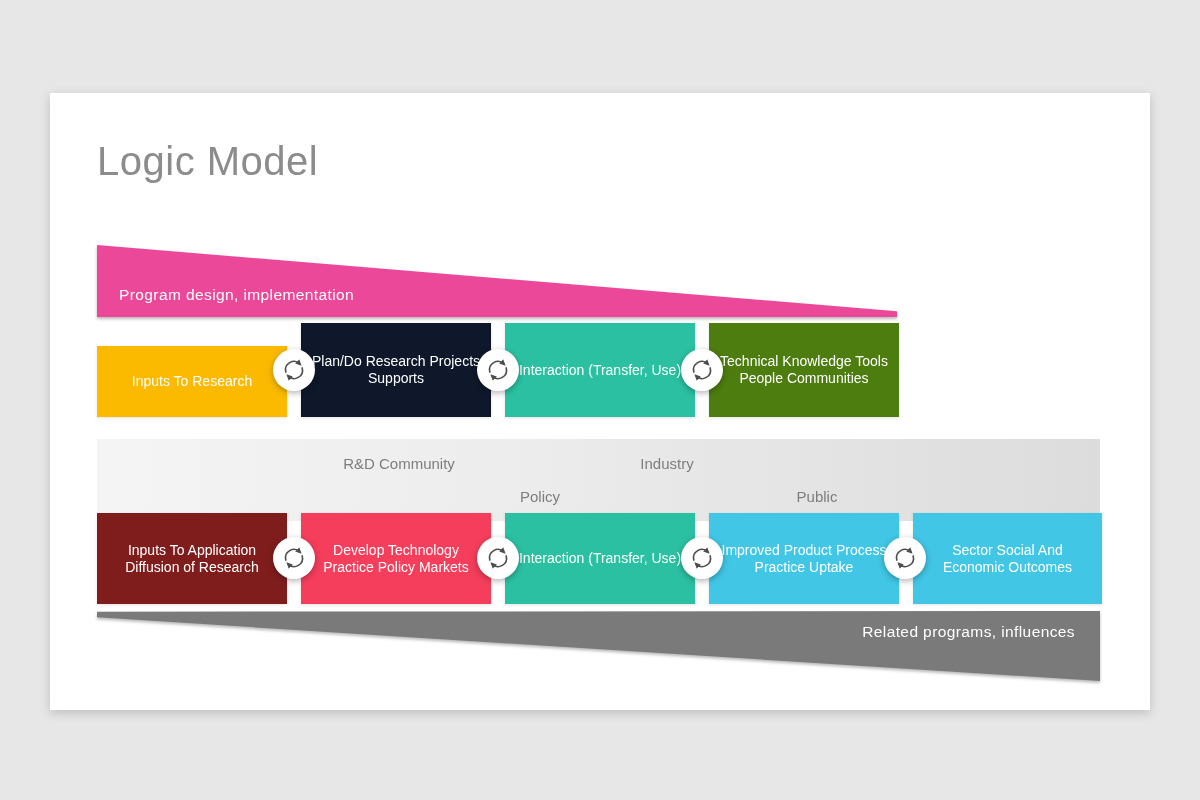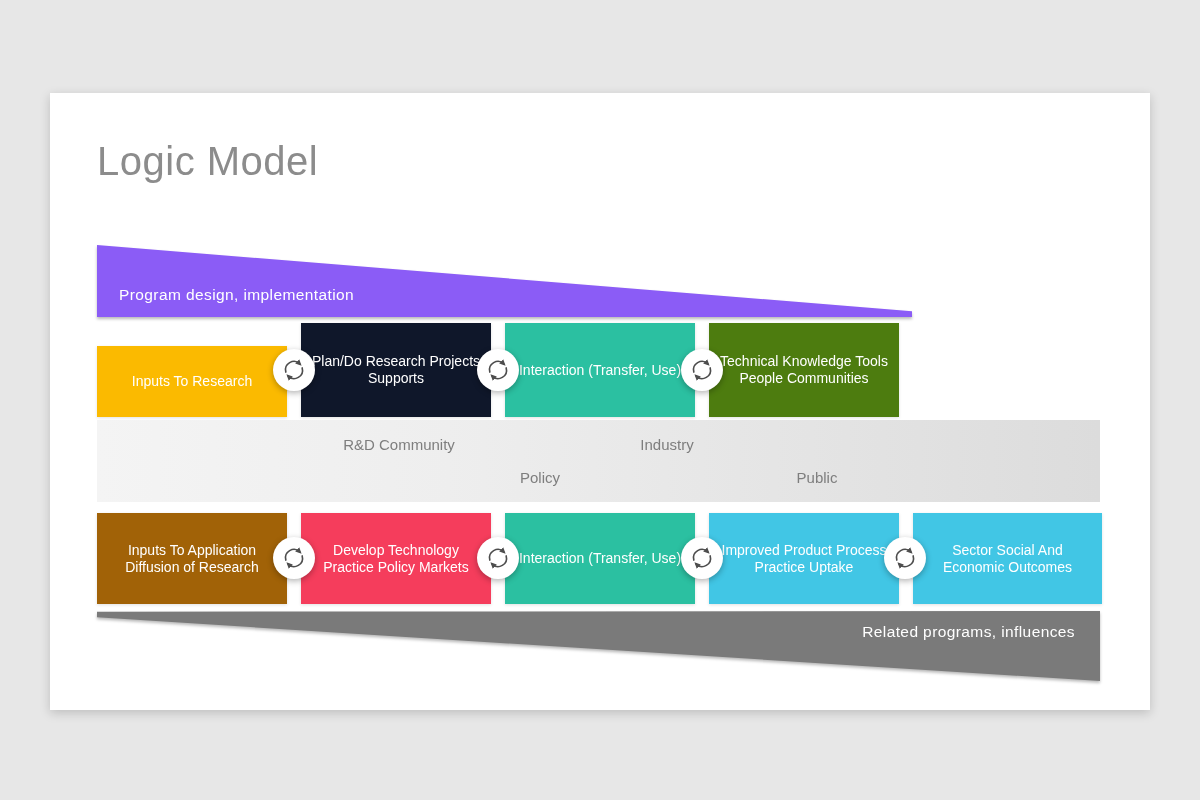--- a/index.html
+++ b/index.html
@@ -20,24 +20,23 @@
     font-size:40px;font-weight:300;color:#8c8c8c;letter-spacing:0.5px;
   }
   .subtitle{
     position:absolute;left:48px;top:107px;
     font-size:15px;color:#9c9c9c;
   }
   
   .banner-top-wrap{position:absolute;left:47px;top:152px;width:800px;height:72px;
     filter:drop-shadow(0 2px 1.5px rgba(0,0,0,0.28));}
   .banner-top{
-    width:100%;height:100%;background:#8b5cf6;
+    width:100%;height:100%;background:#ec4899;
     clip-path:polygon(0 0, 100% 92%, 100% 100%, 0 100%);
     position:relative;
-    padding-left:15px;
   }
   .banner-top .banner-label{
     position:absolute;left:22px;bottom:13px;
     color:#ffffff;font-size:15.5px;letter-spacing:0.4px;
   }
   .banner-bottom-wrap{position:absolute;left:47px;top:518px;width:1003px;height:70px;
     filter:drop-shadow(0 2px 1.5px rgba(0,0,0,0.28));}
   .banner-bottom{
     width:100%;height:100%;background:#7a7a7a;
     clip-path:polygon(0 1%, 100% 0, 100% 100%, 0 9%);
@@ -53,21 +52,21 @@
   .row-2{left:47px;top:420px;height:91px;}
   .box{
     width:190px;display:flex;align-items:center;justify-content:center;
     text-align:center;color:#ffffff;font-size:14px;line-height:1.2;
     padding:0 10px;box-sizing:border-box;
     box-shadow:0 1px 3px rgba(0,0,0,0.12);
   }
   .row-2 .box:last-child{width:189px;}
   
   .band{
-    position:absolute;left:47px;top:327px;width:1003px;height:82px;
+    position:absolute;left:47px;top:346px;width:1003px;height:82px;
     background:linear-gradient(90deg,#f4f4f4 0%,#eeeeee 35%,#dcdcdc 100%);
   }
   .band-label{
     position:absolute;transform:translateX(-50%);
     font-size:15px;color:#7e7e7e;white-space:nowrap;
   }
   .band-label.l1{top:16px;}
   .band-label.l2{top:49px;}
   .pos-rd{left:302px;} .pos-industry{left:570px;}
   .pos-policy{left:443px;} .pos-public{left:720px;}
@@ -131,21 +130,21 @@
   </div>
 
   <div class="band">
     <span class="band-label l1 pos-rd">R&amp;D Community</span>
     <span class="band-label l1 pos-industry">Industry</span>
     <span class="band-label l2 pos-policy">Policy</span>
     <span class="band-label l2 pos-public">Public</span>
   </div>
 
   <div class="flow-row row-2">
-    <div class="box" style="background-color: #a16207;">Inputs To Application Diffusion of Research</div>
+    <div class="box" style="background-color: #7f1d1d;">Inputs To Application Diffusion of Research</div>
     <div class="box" style="background-color: rgb(245, 61, 92);">Develop Technology Practice Policy Markets</div>
     <div class="box" style="background-color: rgb(43, 192, 161);">Interaction (Transfer, Use)</div>
     <div class="box" style="background-color: rgb(65, 198, 229);">Improved Product Process Practice Uptake</div>
     <div class="box" style="background-color: rgb(65, 198, 229);">Sector Social And Economic Outcomes</div>
   </div>
 
   <div class="sync r2 s1">
     <svg viewBox="0 0 44 44">
         <path d="M10 25 A12.3 12.3 0 0 1 30.5 13" marker-end="url(#sync-ah)"></path>
         <path d="M34 19 A12.3 12.3 0 0 1 13.5 31" marker-end="url(#sync-ah)"></path>

